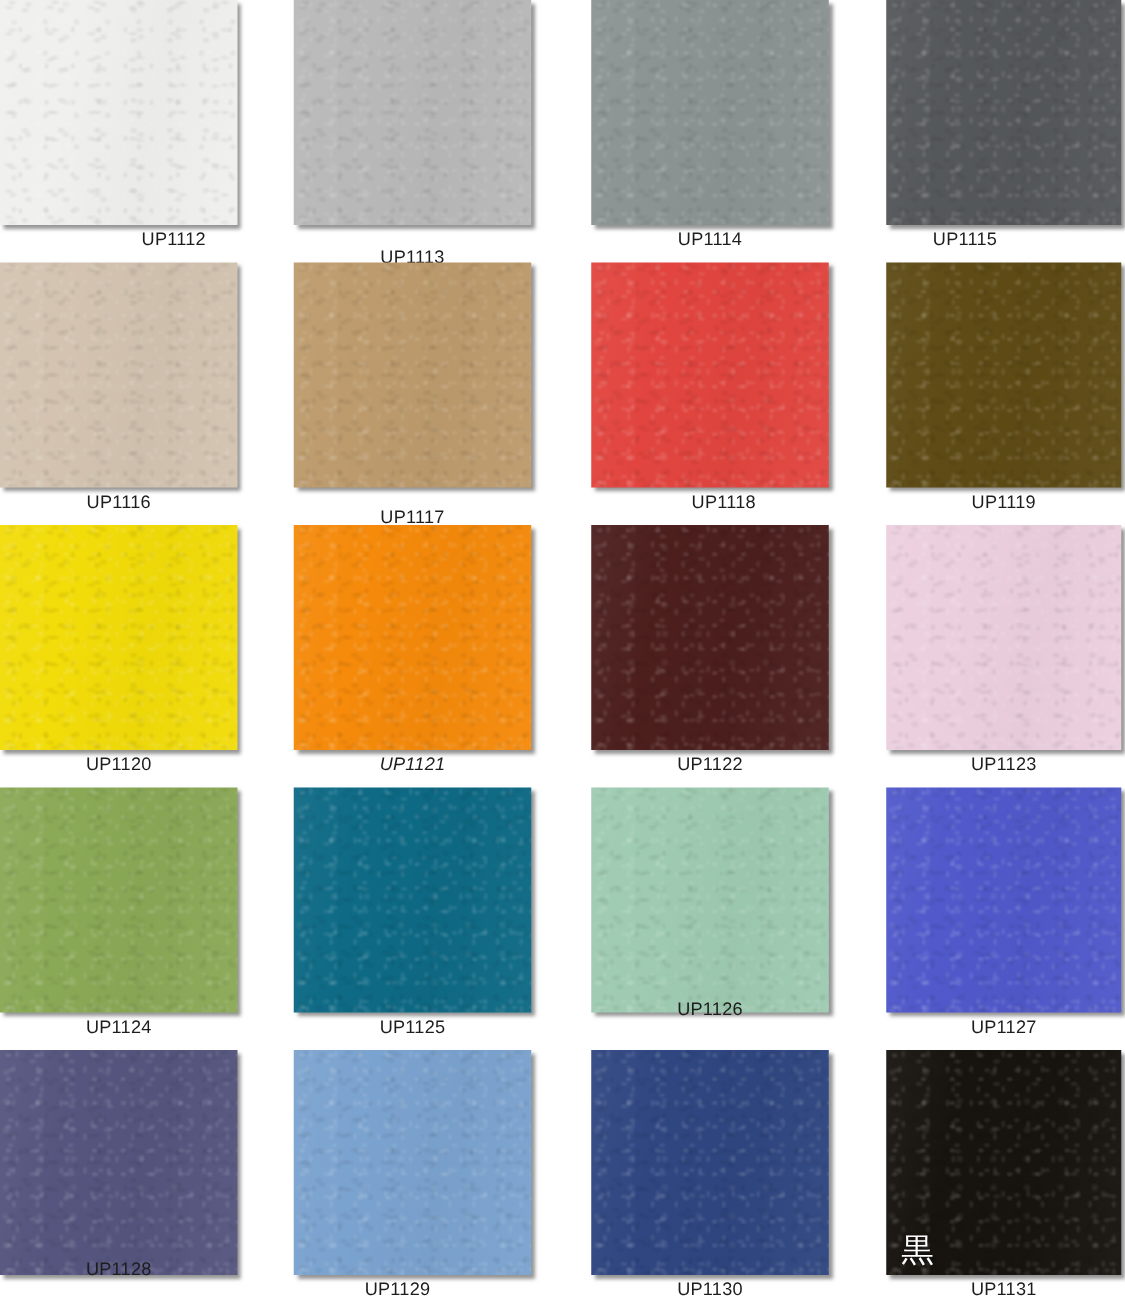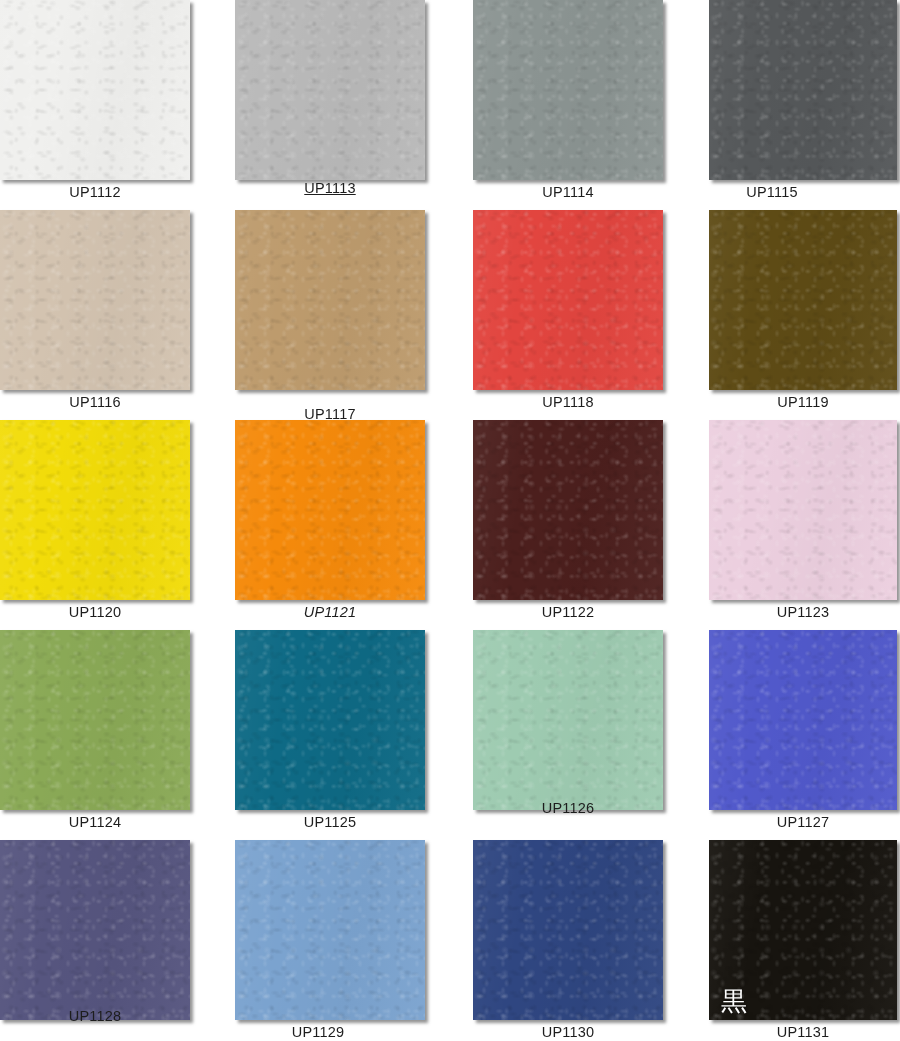--- a/index.html
+++ b/index.html
@@ -100,45 +100,45 @@
     white-space: nowrap;
   }
 </style>
 </head>
 <body>
 
 <div id="swatch-grid">
     <div class="swatch-cell" style="left: 0px; top: 0px; width: 190px; height: 180px;">
       <div class="swatch-chip" title="white" style="background: rgb(240, 240, 238);"></div>
     </div>
-    <div class="swatch-label" style="left: 0px; width: 190px; top: 184px;">UP1112</div>
+    <div class="swatch-label" style="left: 0px; width: 190px; top: 184px; padding-left: 44px;">UP1112</div>
     <div class="swatch-cell" style="left: 235px; top: 0px; width: 190px; height: 180px;">
       <div class="swatch-chip" title="light-gray" style="background: rgb(185, 185, 185);"></div>
     </div>
-    <div class="swatch-label" style="left: 235px; width: 190px; top: 180px; text-decoration: underline;">UP1113</div>
+    <div class="swatch-label" style="left: 235px; width: 190px; top: 198px; text-decoration: underline;">UP1113</div>
     <div class="swatch-cell" style="left: 473px; top: 0px; width: 190px; height: 180px;">
       <div class="swatch-chip" title="medium-gray" style="background: rgb(139, 148, 146);"></div>
     </div>
     <div class="swatch-label" style="left: 473px; width: 190px; top: 184px;">UP1114</div>
     <div class="swatch-cell" style="left: 709px; top: 0px; width: 188px; height: 180px;">
       <div class="swatch-chip" title="dark-gray" style="background: rgb(85, 88, 90);"></div>
     </div>
     <div class="swatch-label" style="left: 678px; width: 188px; top: 184px;">UP1115</div>
     <div class="swatch-cell" style="left: 0px; top: 210px; width: 190px; height: 180px;">
       <div class="swatch-chip" title="beige" style="background: rgb(211, 195, 176);"></div>
     </div>
     <div class="swatch-label" style="left: 0px; width: 190px; top: 394px;">UP1116</div>
     <div class="swatch-cell" style="left: 235px; top: 210px; width: 190px; height: 180px;">
       <div class="swatch-chip" title="tan" style="background: rgb(189, 155, 109);"></div>
     </div>
     <div class="swatch-label" style="left: 235px; width: 190px; top: 394px; margin-top: 12px;">UP1117</div>
     <div class="swatch-cell" style="left: 473px; top: 210px; width: 190px; height: 180px;">
       <div class="swatch-chip" title="red" style="background: rgb(226, 69, 63);"></div>
     </div>
-    <div class="swatch-label" style="left: 473px; width: 190px; top: 394px;">UP1118</div>
+    <div class="swatch-label" style="left: 484px; width: 190px; top: 394px;">UP1118</div>
     <div class="swatch-cell" style="left: 709px; top: 210px; width: 188px; height: 180px;">
       <div class="swatch-chip" title="olive-brown" style="background: rgb(94, 75, 21);"></div>
     </div>
     <div class="swatch-label" style="left: 709px; width: 188px; top: 394px;">UP1119</div>
     <div class="swatch-cell" style="left: 0px; top: 420px; width: 190px; height: 180px;">
       <div class="swatch-chip" title="yellow" style="background: rgb(242, 220, 9);"></div>
     </div>
     <div class="swatch-label" style="left: 0px; width: 190px; top: 604px;">UP1120</div>
     <div class="swatch-cell" style="left: 235px; top: 420px; width: 190px; height: 180px;">
       <div class="swatch-chip" title="orange" style="background: rgb(245, 138, 11);"></div>

